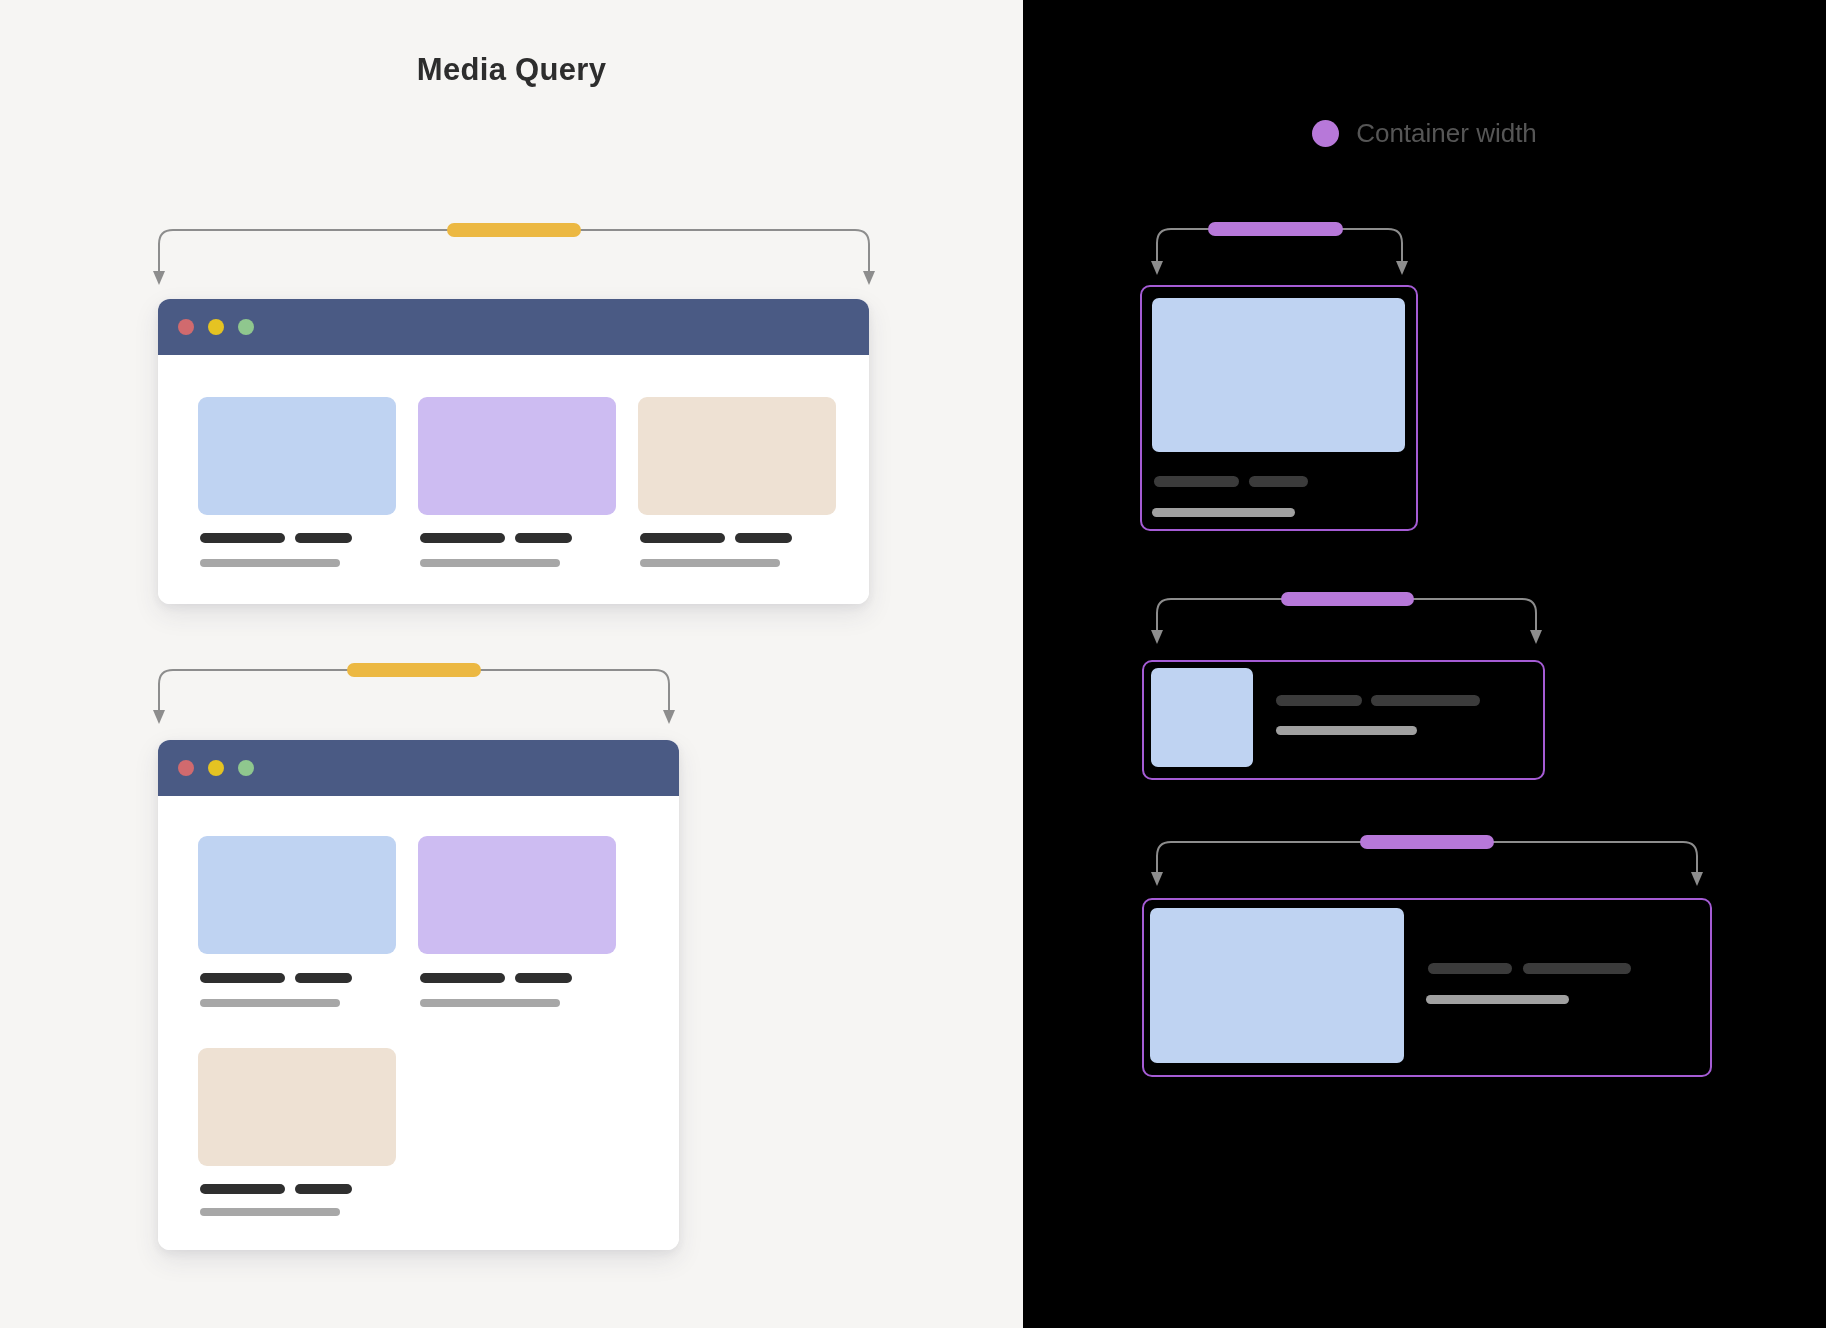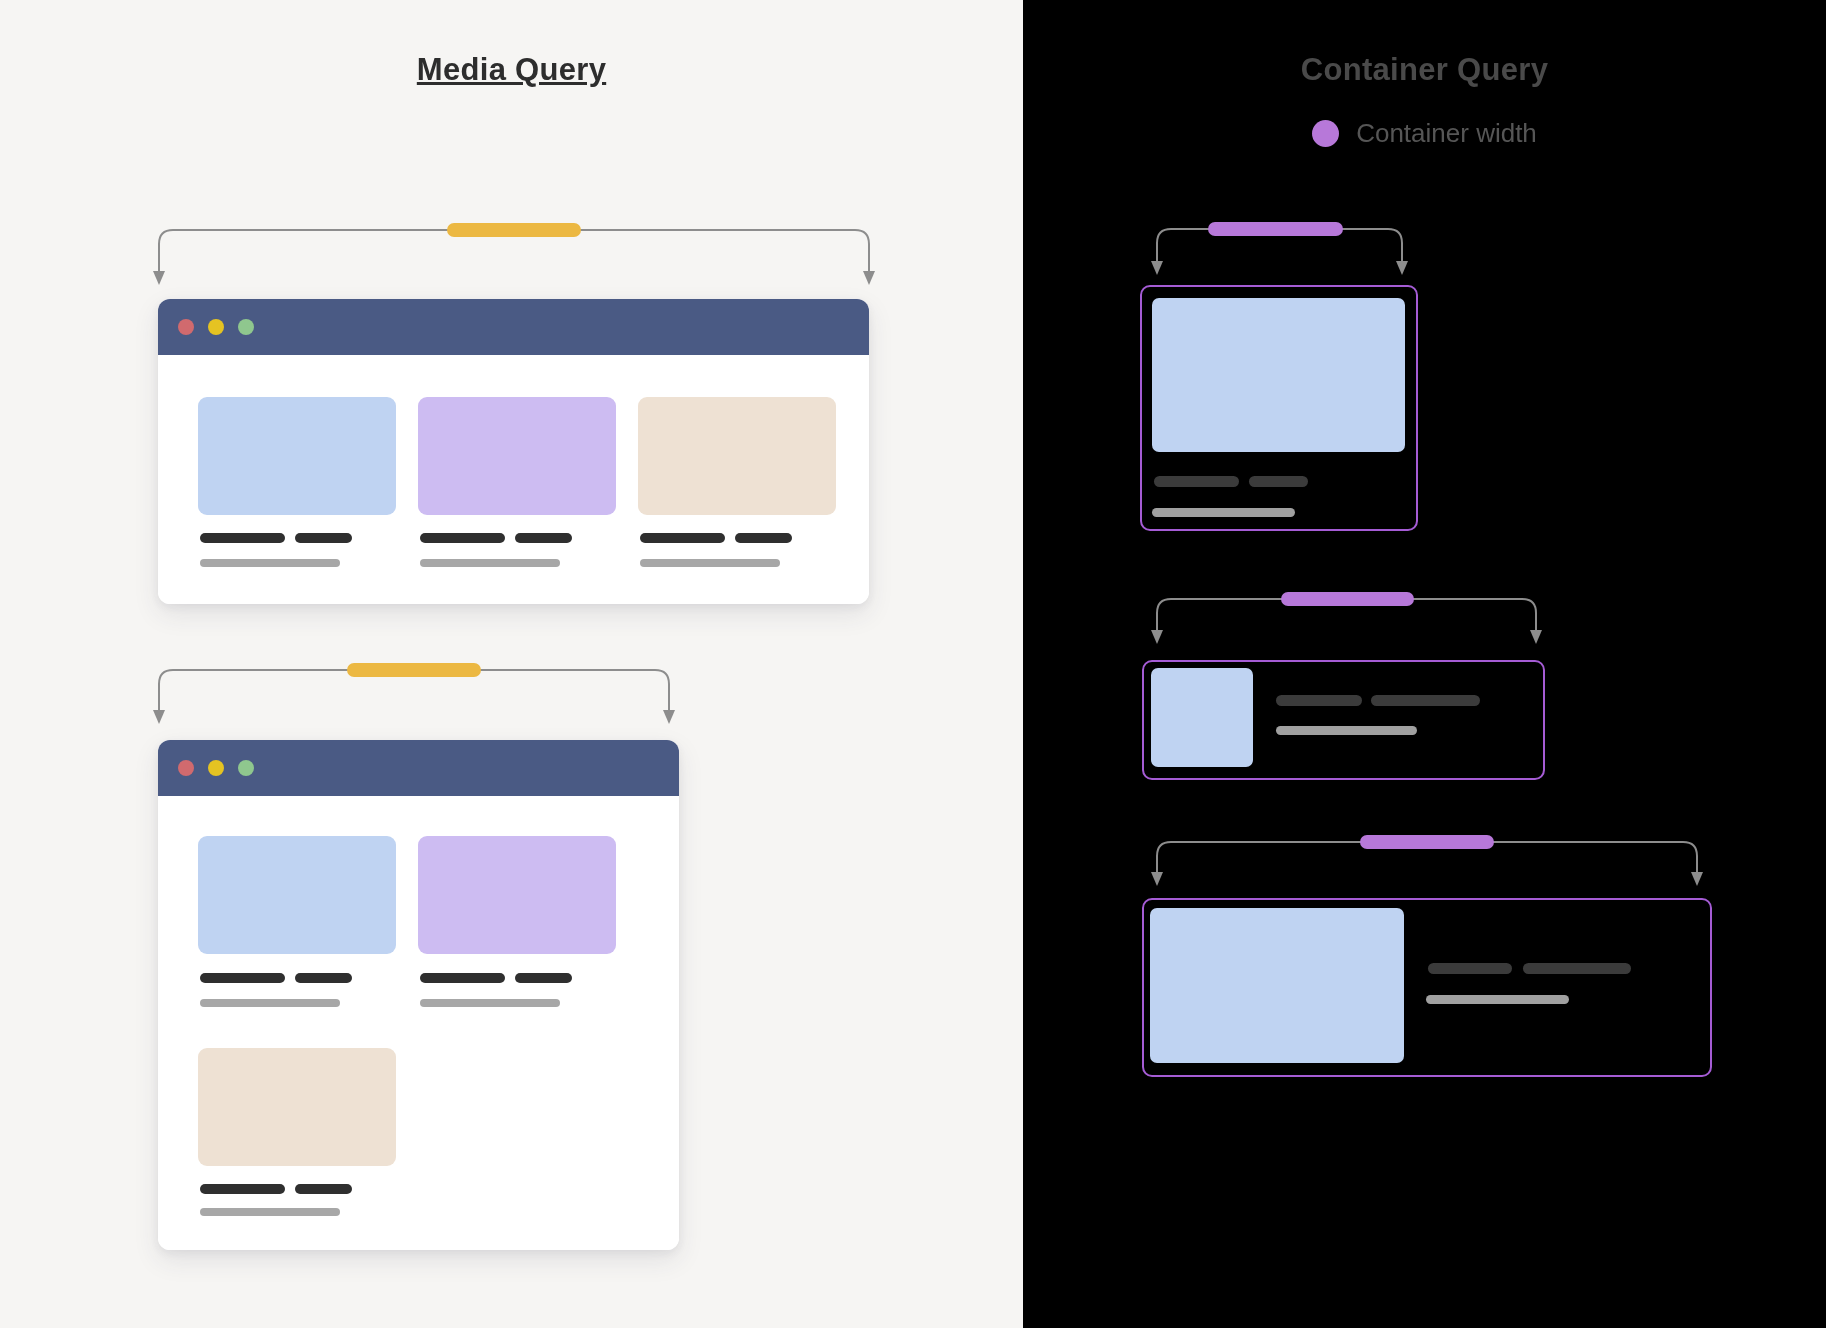--- a/index.html
+++ b/index.html
@@ -9,21 +9,21 @@
     background:var(--leftBg);
   }
   .abs{position:absolute;}
 
   
   #left-panel{left:0;top:0;width:1023px;height:1328px;background:var(--leftBg);}
   #right-panel{left:1023px;top:0;width:803px;height:1328px;background:var(--rightBg);}
 
   
   .panel-title{width:100%;top:52px;text-align:center;font-size:31px;font-weight:800;letter-spacing:.3px;}
-  #left-title{color:var(--leftTitle);text-decoration:underline;}
+  #left-title{color:var(--leftTitle);}
   #right-title{color:var(--rightTitle);}
   .legend-row{width:100%;top:118px;display:flex;justify-content:center;align-items:center;gap:17px;}
   .legend-dot{width:27px;height:27px;border-radius:50%;}
   #left-legend .legend-dot{background:var(--yellow);}
   #right-legend .legend-dot{background:var(--purplePill);}
   .legend-label{font-size:26px;font-weight:500;}
   #left-legend .legend-label{color:var(--leftLegendText);}
   #right-legend .legend-label{color:var(--rightLegendText);}
 
   
@@ -120,21 +120,20 @@
       <div class="abs bar gray" style="left:262px;top:203px;width:140px"></div>
 
       <div class="abs card beige" style="left:40px;top:252px;width:198px;height:118px"></div>
       <div class="abs bar dark" style="left:42px;top:388px;width:85px"></div>
       <div class="abs bar dark" style="left:137px;top:388px;width:57px"></div>
       <div class="abs bar gray" style="left:42px;top:412px;width:140px"></div>
     </div>
   </div>
 
   <div id="right-panel" class="abs">
-    <div id="right-title" class="abs panel-title">Container Query</div>
     <div id="right-legend" class="abs legend-row">
       <span class="legend-dot"></span>
       <span class="legend-label">Container width</span>
     </div>
   </div>
 
   <svg class="abs bracket-svg" style="left:1147px;top:220px" width="265" height="57">
     <path d="M10 41 V23 Q10 9 24 9 H241 Q255 9 255 23 V41" fill="none" stroke="var(--bracketLine)" stroke-width="2"></path>
     <polygon points="4,41 16,41 10,55" fill="var(--bracketLine)"></polygon>
     <polygon points="249,41 261,41 255,55" fill="var(--bracketLine)"></polygon>

